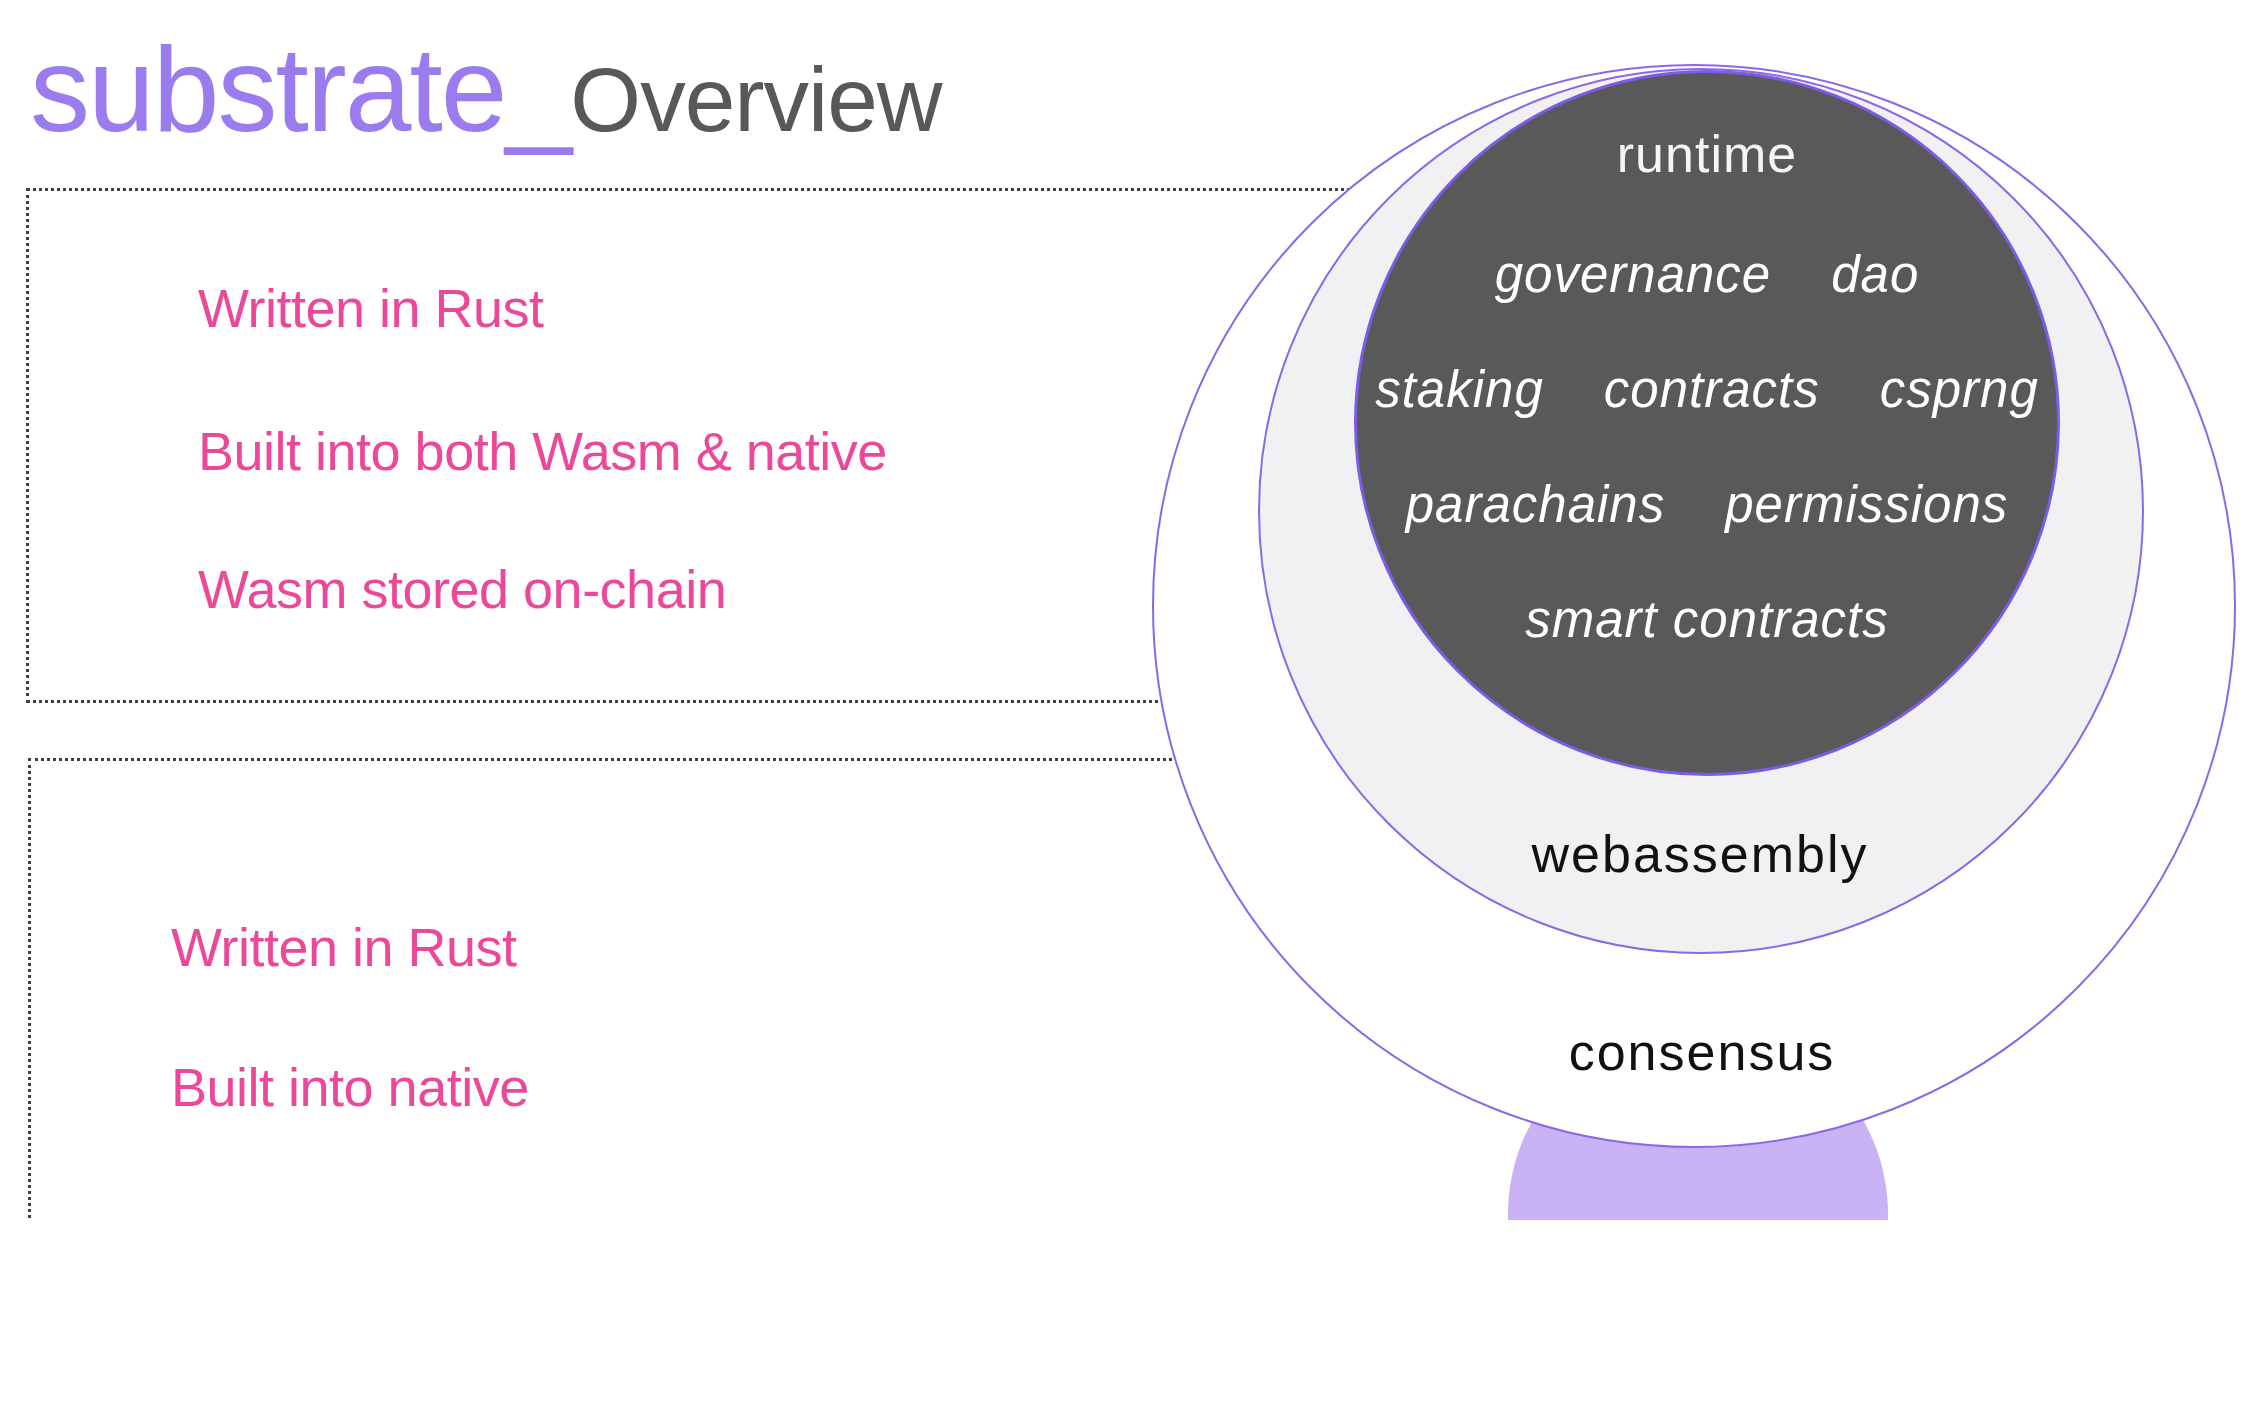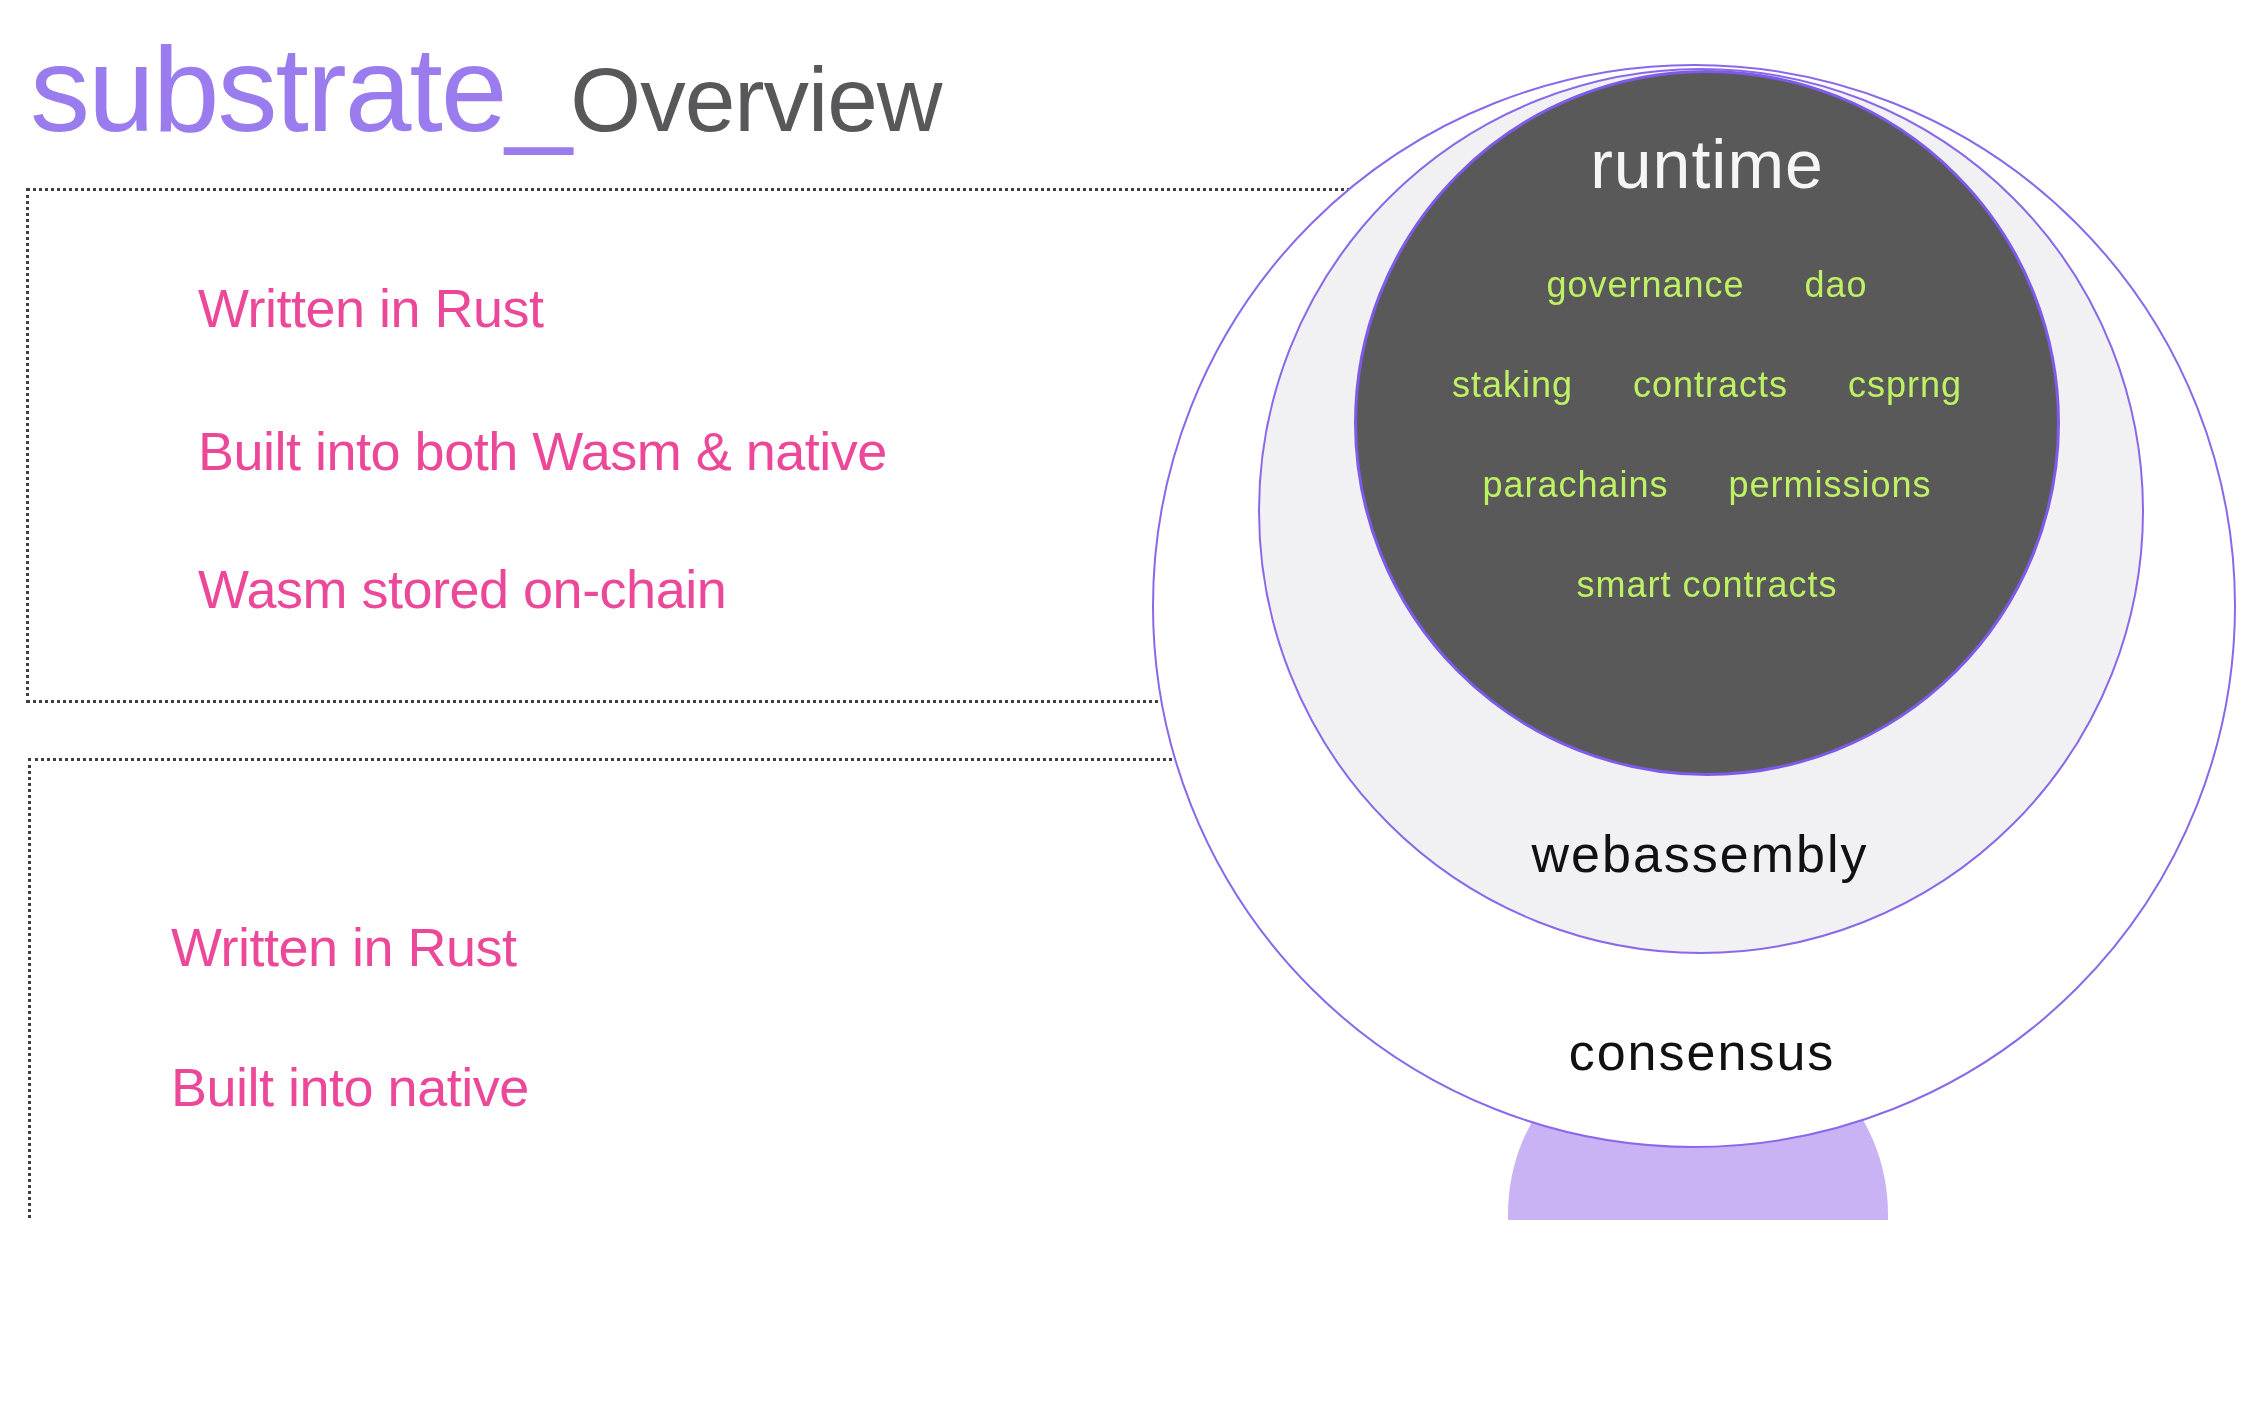--- a/index.html
+++ b/index.html
@@ -63,30 +63,31 @@
   .c-runtime{
     left:1354px;top:70px;width:706px;height:706px;
     background:#595959;border:3px solid #7d5be8;z-index:5;
     box-sizing:border-box;
     display:flex;flex-direction:column;align-items:center;
     padding-top:52px;
   }
 
   
   .runtime-label{
-    font-size:68px;line-height:1.15;color:#f5f5f5;
+    font-size:52px;line-height:1.15;color:#f5f5f5;
     letter-spacing:1px;font-weight:400;
   }
   .runtime-row{
     display:flex;gap:60px;justify-content:center;
     margin-top:64px;
   }
   .runtime-row .word{
-    font-size:36px;line-height:1;color:#bef264;letter-spacing:1px;
+    font-size:51px;line-height:1;color:#ffffff;letter-spacing:1px;
     white-space:nowrap;
+    font-style:italic;
   }
 
   
   .layer-label{
     position:absolute;z-index:6;
     font-size:52px;line-height:1;color:#111111;letter-spacing:2px;
     transform:translateX(-50%);white-space:nowrap;
   }
   .lbl-webassembly{left:1700px;top:828px;}
   .lbl-consensus{left:1702px;top:1026px;}

